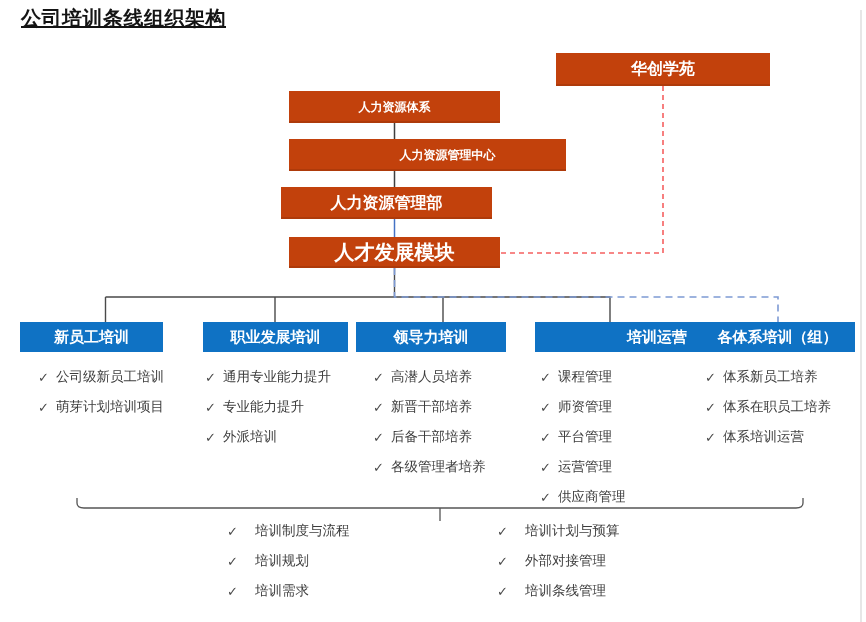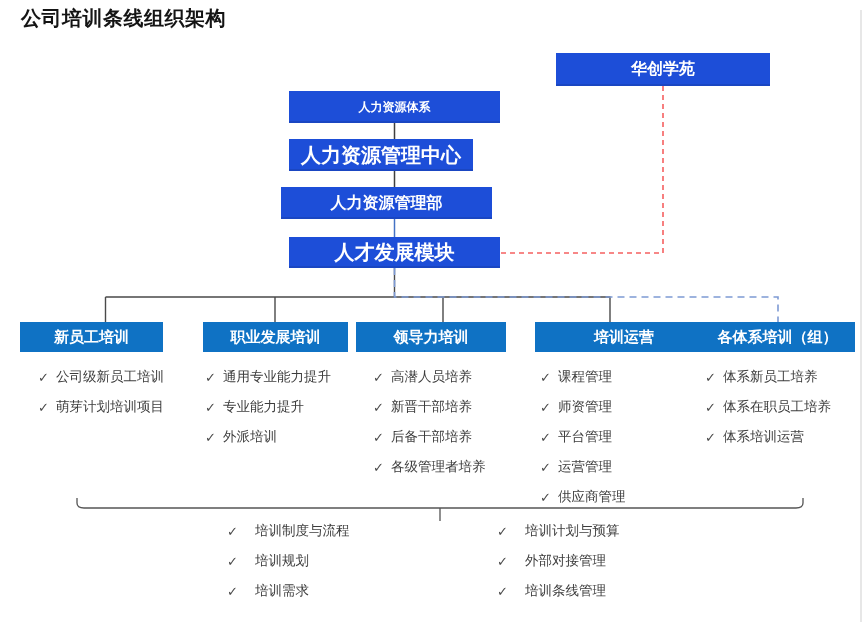--- a/index.html
+++ b/index.html
@@ -2,41 +2,41 @@
 <html><head>
 <meta charset="utf-8">
 <style>
   html,body { margin:0; padding:0; background:#ffffff; }
   .canvas {
     position:relative; width:866px; height:622px; background:#ffffff;
     font-family:"Liberation Sans","DejaVu Sans",sans-serif; overflow:hidden;
   }
   .page-title {
     position:absolute; left:21px; top:5px; margin:0;
-    font-size:20px; font-weight:700; color:#141414; letter-spacing:0.5px;
+    font-size:20px; font-weight:700; color:#141414; letter-spacing:0.5px;text-decoration:underline;
   }
   svg.lines { position:absolute; left:0; top:0; z-index:1; }
   .box {
     position:absolute; z-index:2; display:flex; align-items:center; justify-content:center;
     color:#ffffff; font-weight:700; white-space:nowrap;
   }
-  .orange { background:#1d4ed8; box-shadow: inset 0 -2px 0 rgba(0,0,0,0.10); }
+  .orange { background:#c2410c; box-shadow: inset 0 -2px 0 rgba(0,0,0,0.10); }
   .blue   { background:#0F72C4; }
 
   .affiliate { left:556px; top:53px;  width:214px; height:33px; font-size:16px; }
   .chain-0   { left:289px; top:91px;  width:211px; height:32px; font-size:12px; }
-  .chain-1   { left:289px; top:139px; width:184px; height:32px; font-size:20px; }
+  .chain-1   { left:289px; top:139px; width:237px; height:32px; font-size:12px;padding-left:40px; }
   .chain-2   { left:281px; top:187px; width:211px; height:32px; font-size:16px; }
   .chain-3   { left:289px; top:237px; width:211px; height:31px; font-size:20px; }
 
   .colbox { top:322px; height:30px; font-size:15px; }
   .col-0 { left:20px;  width:143px; }
   .col-1 { left:203px; width:145px; }
   .col-2 { left:356px; width:150px; }
-  .col-3 { left:535px; width:178px; }
+  .col-3 { left:535px; width:178px;padding-left:33px; }
   .col-4 { left:700px; width:155px; }
 
   .check-list { position:absolute; top:362px; z-index:2; }
   .list-0 { left:38px; }
   .list-1 { left:205px; }
   .list-2 { left:373px; }
   .list-3 { left:540px; }
   .list-4 { left:705px; }
 
   .check-item {

